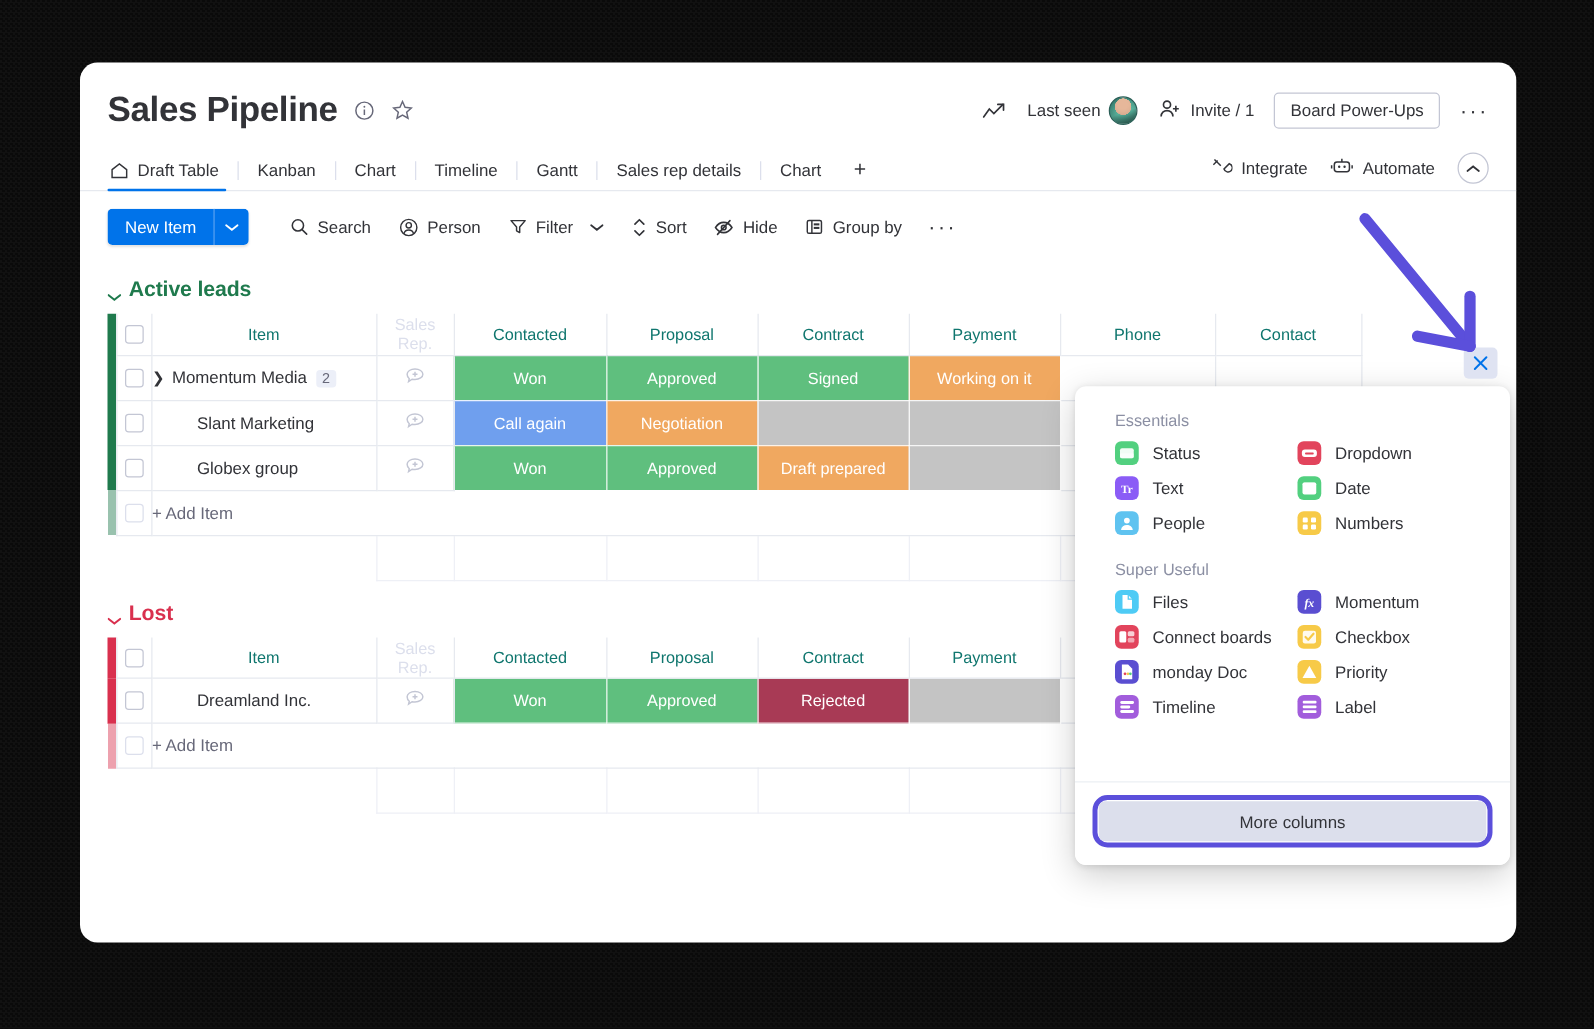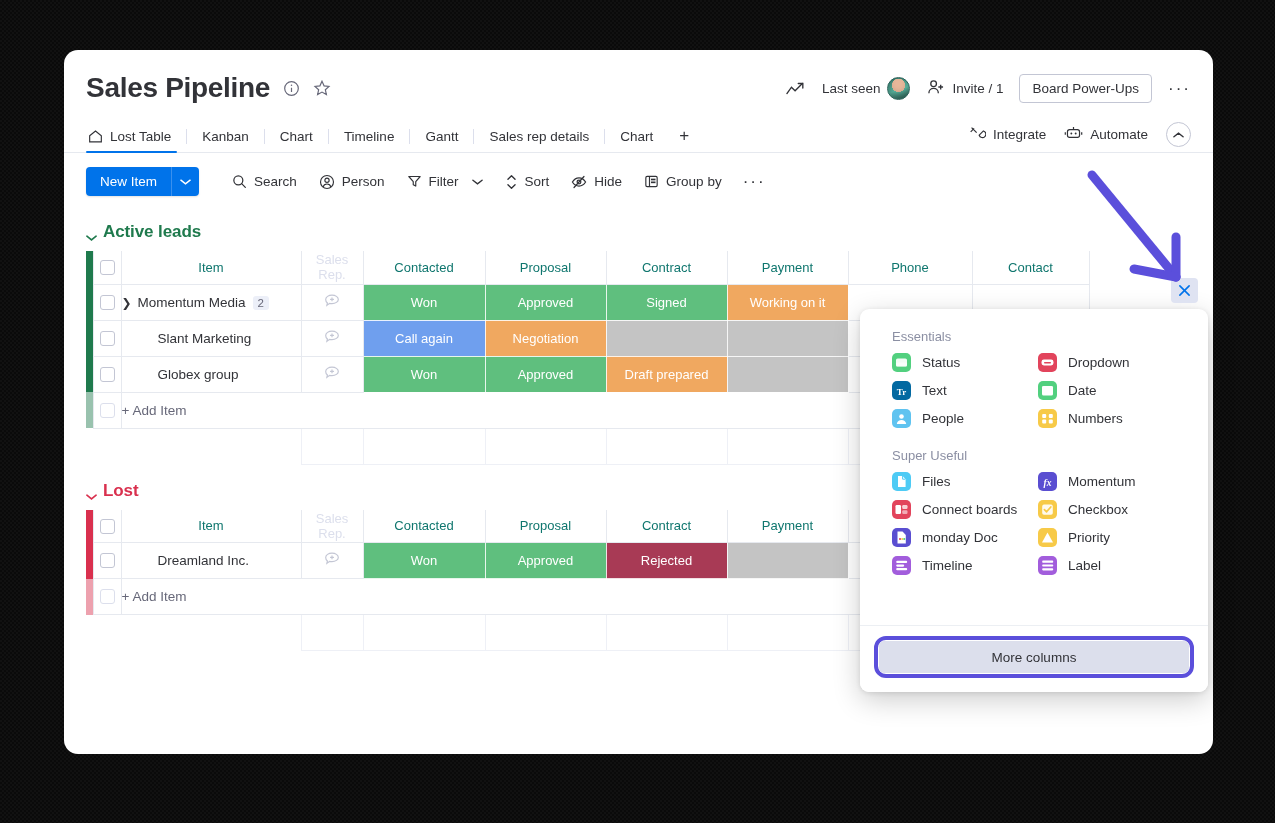--- a/index.html
+++ b/index.html
@@ -268,21 +268,21 @@
   </div>
 
   <div class="tabbar">
     <div class="tabs" id="tabs-host">
         <div class="tab active">
           <span style="display: flex;">
             <svg width="15" height="15" viewBox="0 0 18 18" fill="none" stroke="#323338" stroke-width="1.4">
               <path d="M2 8 L9 2.5 L16 8 V15.5 H2 Z"></path>
             </svg>
           </span>
-          <span>Lost Table</span>
+          <span>Draft Table</span>
         </div>
         <div class="tab-sep"></div>
         <div class="tab">
           <span>Kanban</span>
         </div>
         <div class="tab-sep"></div>
         <div class="tab">
           <span>Chart</span>
         </div>
         <div class="tab-sep"></div>
@@ -610,21 +610,21 @@
         <div class="pk-item">
           <span class="pk-ico" style="background: rgb(226, 68, 92);">
             <svg width="19" height="19" viewBox="0 0 19 19">
               <rect x="3.5" y="6.5" width="12" height="6" rx="2.4" fill="#fff"></rect>
               <rect x="6" y="9" width="7" height="1.5" rx=".7" fill="#e2445c"></rect>
             </svg>
           </span>
           <span>Dropdown</span>
         </div>
         <div class="pk-item">
-          <span class="pk-ico" style="background: #0369a1;">
+          <span class="pk-ico" style="background: #8b5cf6;">
             <svg width="19" height="19" viewBox="0 0 19 19">
               <text x="9.5" y="13.5" font-size="9" font-family="Liberation Serif, serif" fill="#fff" text-anchor="middle">Tr</text>
             </svg>
           </span>
           <span>Text</span>
         </div>
         <div class="pk-item">
           <span class="pk-ico" style="background: rgb(82, 208, 127);">
             <svg width="19" height="19" viewBox="0 0 19 19">
               <rect x="4" y="5" width="11" height="9.5" rx="1.6" fill="#fff"></rect>

